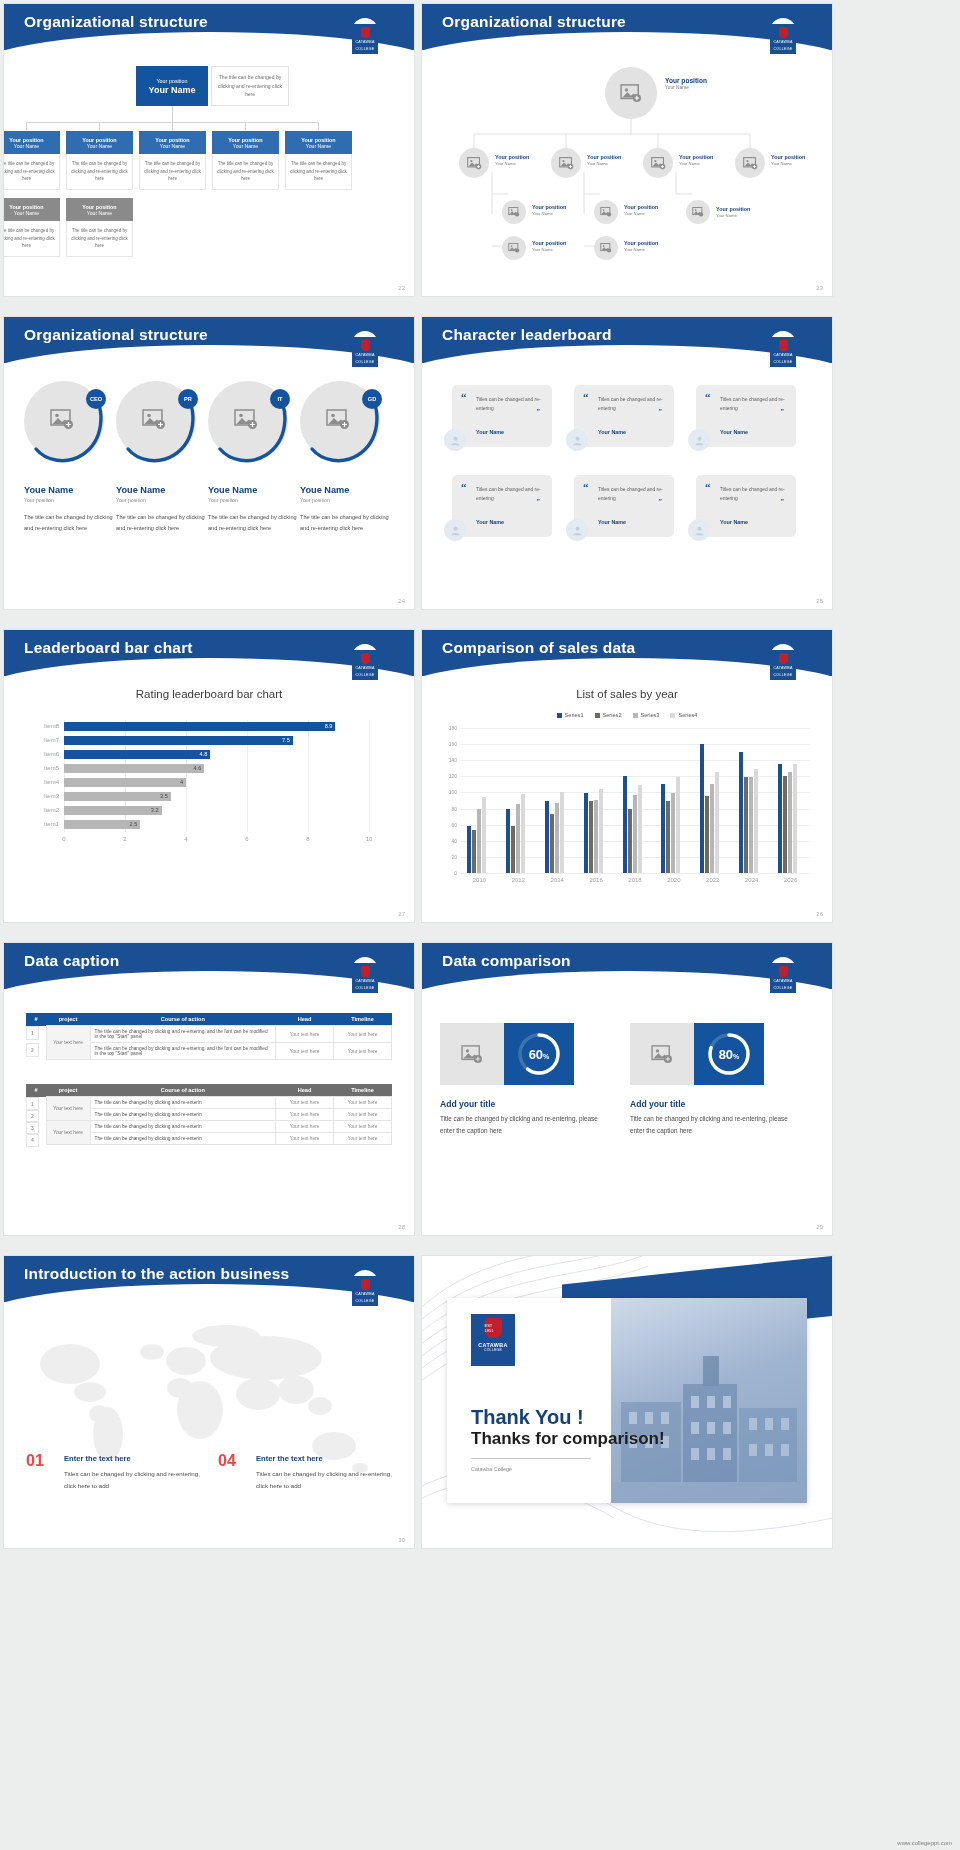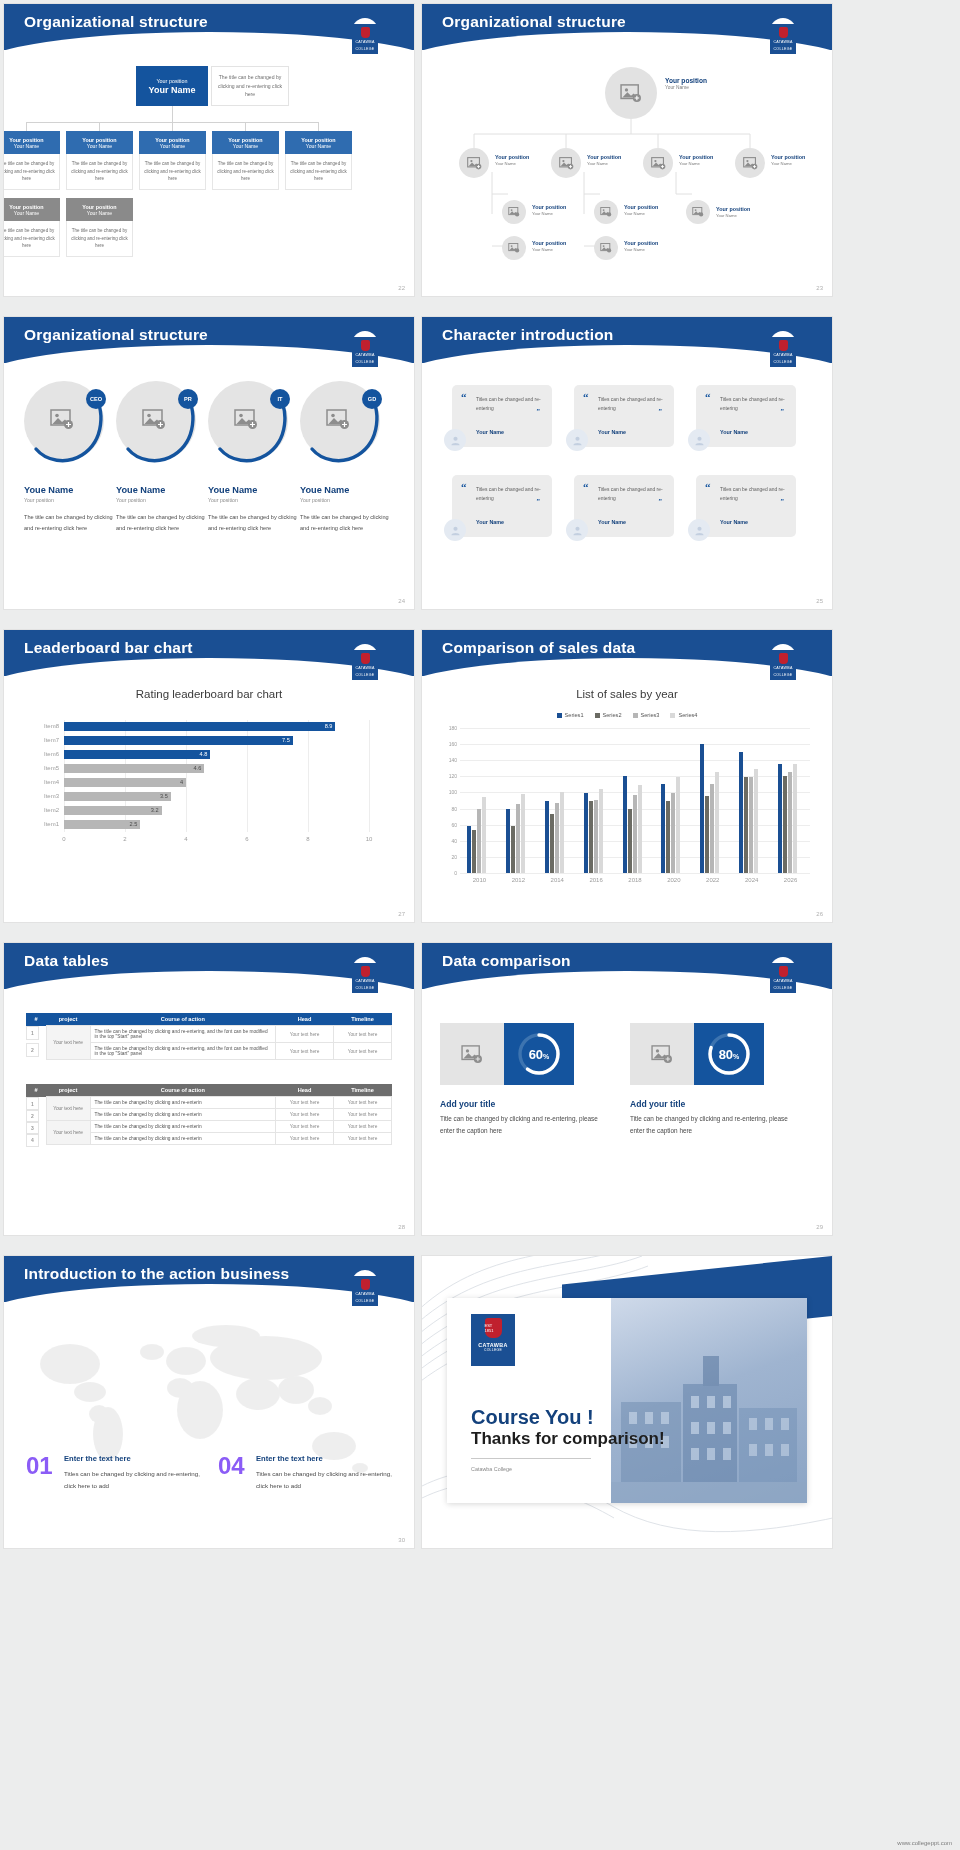--- a/index.html
+++ b/index.html
@@ -92,21 +92,21 @@
   .dcbox{position:absolute;height:62px;display:flex;}
   .dcbox .imgp{width:64px;background:#e4e4e4;display:flex;align-items:center;justify-content:center;}
   .dcbox .pct{width:70px;background:#14549e;display:flex;align-items:center;justify-content:center;position:relative;}
   .dcval{color:#fff;font-size:13px;font-weight:bold;z-index:2;}
   .dcval small{font-size:7px;}
   .dctitle{position:absolute;font-size:8.6px;font-weight:bold;color:#13417c;}
   .dctext{position:absolute;font-size:6.4px;color:#4a4a4a;line-height:1.95;}
 
   
   .mapwrap{position:absolute;left:0;top:50px;width:410px;height:240px;overflow:hidden;}
-  .num{position:absolute;font-size:24px;font-weight:bold;color:#8b5cf6;}
+  .num{position:absolute;font-size:16px;font-weight:bold;color:#ef4444;}
   .gbt{position:absolute;font-size:7.6px;font-weight:bold;color:#13417c;}
   .gbd{position:absolute;font-size:6.2px;color:#4a4a4a;line-height:1.95;}
 
   
   .ty{position:absolute;left:0;top:0;width:410px;height:292px;background:#fff;overflow:hidden;}
   .ty .topband{position:absolute;right:0;top:0;width:270px;height:60px;background:#1a4f93;transform:skewY(-6deg);transform-origin:right top;}
   .ty .card{position:absolute;left:25px;top:42px;width:360px;height:205px;background:#fff;box-shadow:0 1px 6px rgba(0,0,0,.16);overflow:hidden;}
   .ty .photo{position:absolute;right:0;top:0;width:196px;height:205px;background:linear-gradient(160deg,#cfdaea 0%,#9fb4d0 45%,#8ba4c4 100%);}
   .ty .crest{position:absolute;left:24px;top:16px;width:44px;height:52px;background:#1a4f93;display:flex;flex-direction:column;align-items:center;padding-top:4px;box-sizing:border-box;}
   .ty .crest .sh{width:17px;height:20px;background:#c0202e;border-radius:3px 3px 7px 7px;display:flex;align-items:center;justify-content:center;color:#fff;font-size:4px;}
@@ -469,21 +469,21 @@
     <div class="ds">The title can be changed by clicking and re-entering click here</div>
   </div>
 
   <div class="pg">24</div>
 </div>
 
 <div class="slide">
   <div class="band">
           <div class="band-curve"></div>
         </div>
-  <div class="band-title">Character introduction</div>
+  <div class="band-title">Character leaderboard</div>
   <div class="logo">
           <div class="cap"></div>
           <div class="bx">
             <div class="shield"></div>
             <div class="nm">CATAWBA</div>
             <div class="nm">COLLEGE</div>
           </div>
         </div>
 
   <div class="qc" style="left:30px;top:68px;">
@@ -753,21 +753,21 @@
           </div>
           <div class="xt" style="left: 330.556px;">2026</div>
         </div>
   <div class="pg">26</div>
 </div>
 
 <div class="slide">
   <div class="band">
           <div class="band-curve"></div>
         </div>
-  <div class="band-title">Data tables</div>
+  <div class="band-title">Data caption</div>
   <div class="logo">
           <div class="cap"></div>
           <div class="bx">
             <div class="shield"></div>
             <div class="nm">CATAWBA</div>
             <div class="nm">COLLEGE</div>
           </div>
         </div>
 
   <table class="tb" id="tb1" style="left:22px;top:70px;width:366px;">
@@ -1007,21 +1007,21 @@
                   <rect x="154" y="146" width="8" height="12"></rect>
                   <rect x="170" y="146" width="8" height="12"></rect>
           </g>
         </svg>
       </div>
       <div class="crest">
         <div class="sh">EST 1851</div>
         <div class="t1">CATAWBA</div>
         <div class="t2">COLLEGE</div>
       </div>
-      <div class="ty1">Course You !</div>
+      <div class="ty1">Thank You !</div>
       <div class="ty2">Thanks for comparison!</div>
       <div class="rule"></div>
       <div class="sub">Catawba College</div>
     </div>
   </div>
 </div>
 
 </div>
 <div class="url">www.collegeppt.com</div>
 </div>

